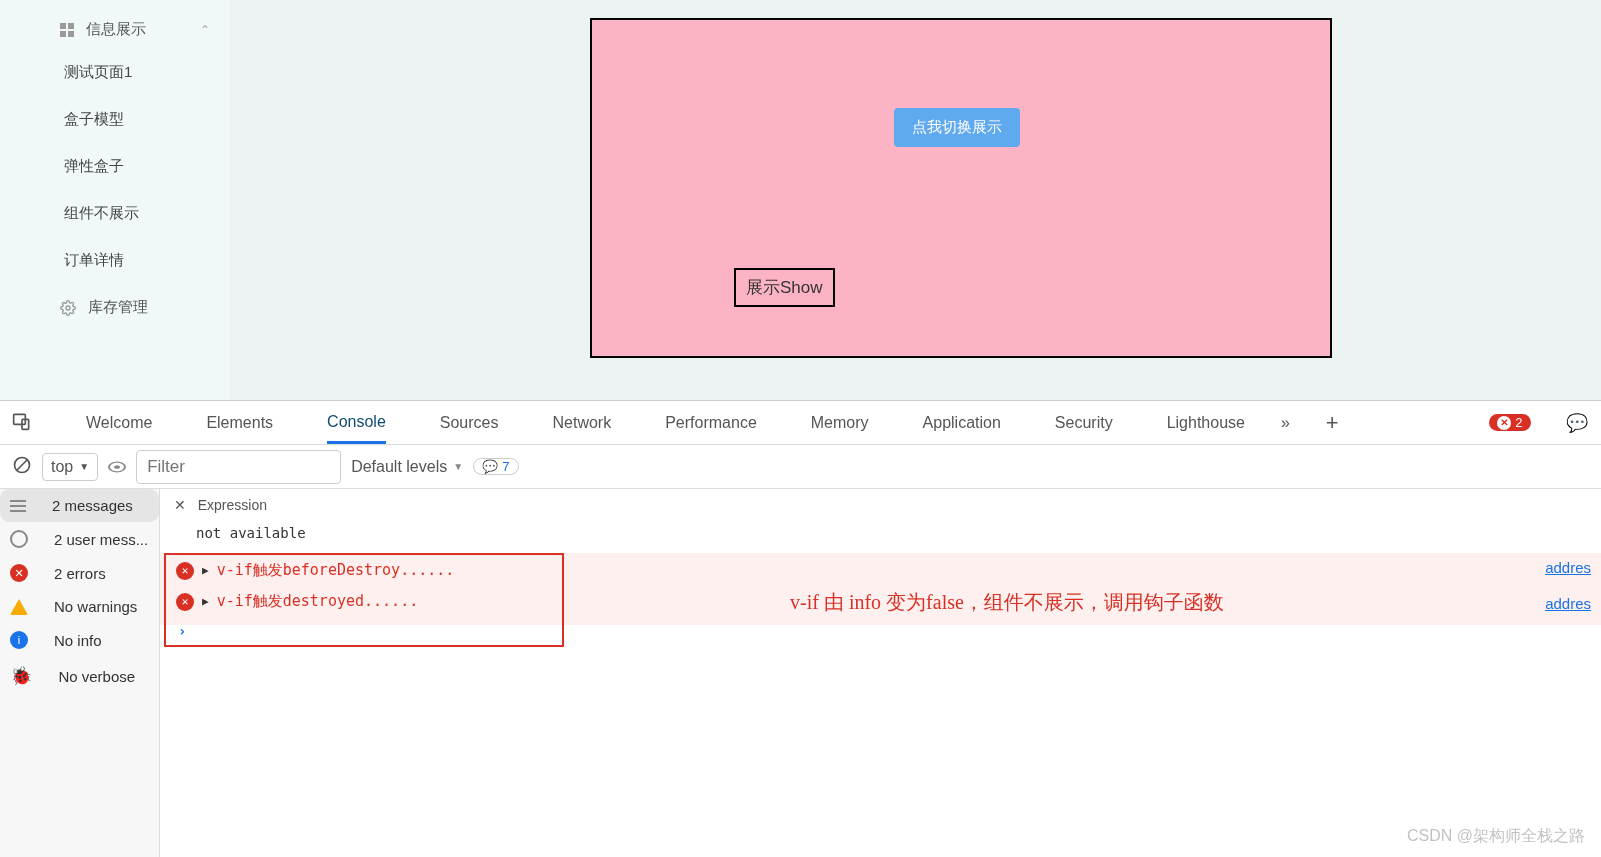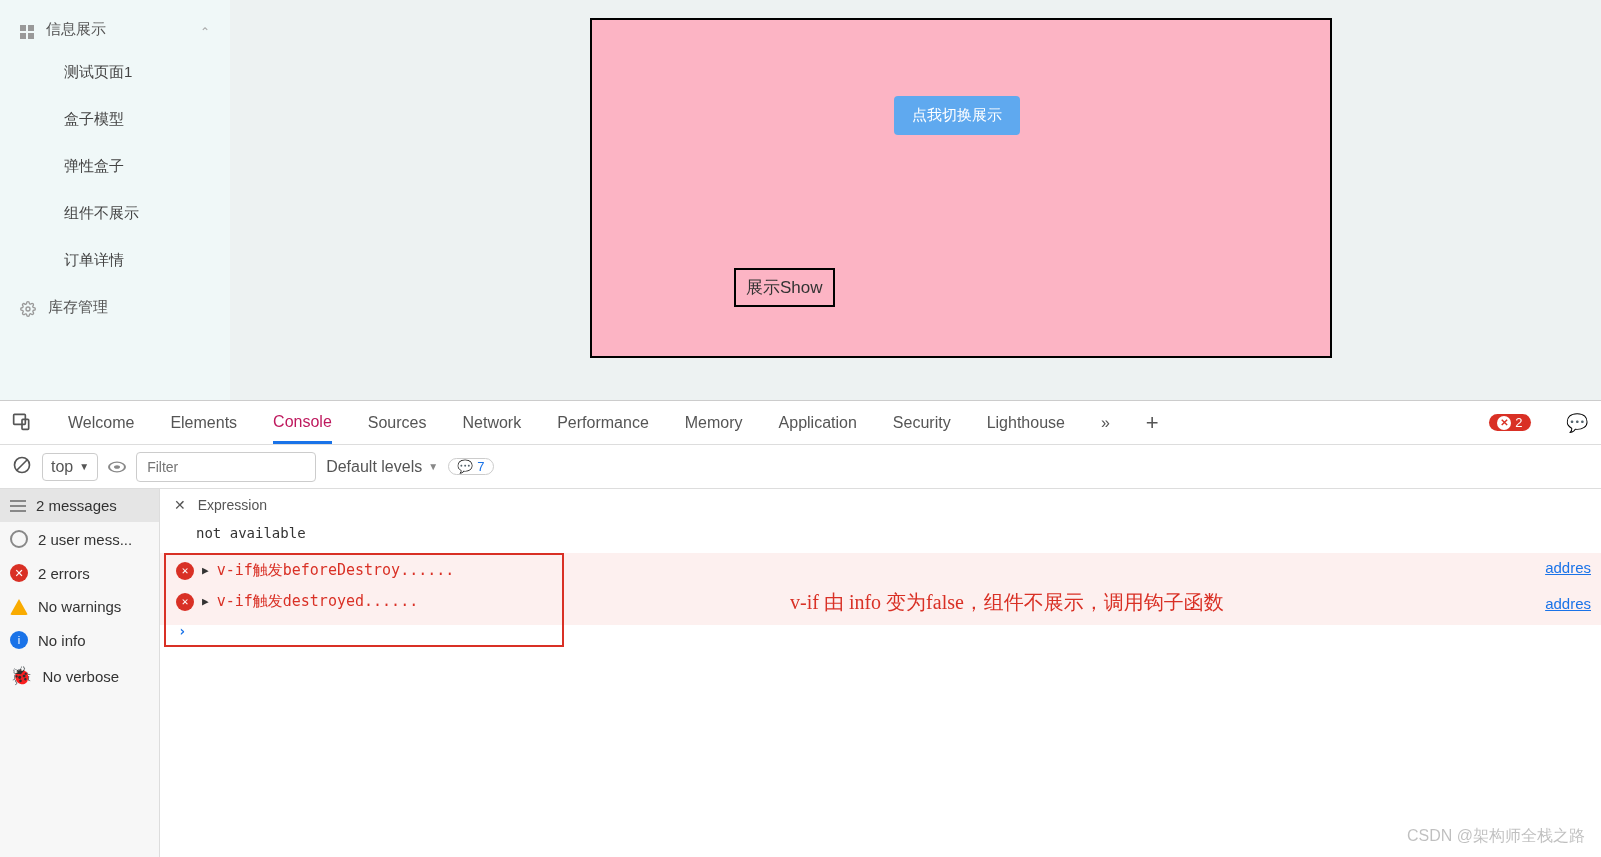--- a/index.html
+++ b/index.html
@@ -1,42 +1,42 @@
 <!DOCTYPE html>
 <html><head>
 <meta charset="utf-8">
 <style>
 * { box-sizing: border-box; margin: 0; padding: 0; }
 body { font-family: -apple-system, "Segoe UI", "Microsoft YaHei", sans-serif; font-size: 14px; color: #333; background: #fff; width: 1601px; height: 857px; overflow: hidden; position: relative; }
 .app-area { display: flex; height: 400px; background: #edf2f2; }
 .sidebar { width: 230px; background: #f0f8f8; padding-top: 10px; }
-.side-group { display: flex; align-items: flex-end; padding: 10px 20px; color: #555; font-size: 15px; cursor: pointer; }
+.side-group { display: flex; align-items: center; padding: 10px 20px; color: #555; font-size: 15px; cursor: pointer; margin-left: 40px; }
 .side-group .grid-icon { width: 14px; height: 14px; margin-right: 12px; display: grid; grid-template-columns: 6px 6px; grid-template-rows: 6px 6px; gap: 2px; }
 .side-group .grid-icon span { background: #999; }
 .side-group .chev { margin-left: auto; font-size: 12px; color: #aaa; }
 .side-item { padding: 14px 20px 14px 64px; color: #444; font-size: 15px; cursor: pointer; }
 .side-group.gear { padding: 14px 20px; }
 .gear-icon { width: 16px; height: 16px; margin-right: 12px; }
 .main { flex: 1; position: relative; }
 .pink-box { position: absolute; left: 360px; top: 18px; width: 742px; height: 340px; background: #fcb4c4; border: 2px solid #000; }
-.toggle-btn { position: absolute; left: 302px; top: 76px; background: #5fa9ef; color: #fff; border: none; border-radius: 4px; padding: 10px 18px; font-size: 15px; cursor: pointer; }
+.toggle-btn { position: absolute; left: 302px; top: 88px; background: #5fa9ef; color: #fff; border: none; border-radius: 4px; padding: 10px 18px; font-size: 15px; cursor: pointer; }
 .show-box { position: absolute; left: 142px; top: 248px; border: 2px solid #000; padding: 6px 10px; font-size: 17px; color: #333; }
 .devtools { border-top: 1px solid #ccc; }
 .dt-tabs { display: flex; align-items: center; height: 44px; border-bottom: 1px solid #ddd; padding: 0 12px; gap: 36px; font-size: 16px; color: #555; }
-.dt-tabs .tab { cursor: pointer; padding: 10px 0; }
-.dt-tabs .tab.active { color: #be185d; border-bottom: 3px solid #1a73e8; position: relative; top: 1px; }
+.dt-tabs .tab { cursor: pointer; padding: 10px 0; margin-left: 18px; }
+.dt-tabs .tab.active { color: #0c4a6e; border-bottom: 3px solid #1a73e8; position: relative; top: 1px; }
 .dt-tabs .spacer { flex: 1; }
 .dt-tabs .ricon { cursor: pointer; color: #555; }
 .badge-err { background: #d93025; color: #fff; border-radius: 10px; padding: 1px 8px; font-size: 13px; display: inline-flex; align-items: center; gap: 4px; }
 .badge-msg { color: #1a73e8; border: 1px solid #ccc; border-radius: 10px; padding: 0 8px; font-size: 13px; display: inline-flex; align-items: center; gap: 4px; }
 .dt-filter { display: flex; align-items: center; height: 44px; border-bottom: 1px solid #ddd; padding: 0 12px; gap: 10px; font-size: 16px; color: #555; }
-.dt-filter input { border: 1px solid #ccc; border-radius: 4px; padding: 6px 10px; font-size: 14px; width: 180px; }
+.dt-filter input { border: 1px solid #ccc; border-radius: 4px; padding: 6px 10px; font-size: 17px; width: 205px; }
 .dt-body { display: flex; height: 369px; }
 .dt-side { width: 160px; background: #f7f7f7; border-right: 1px solid #ddd; font-size: 15px; }
-.dt-side-row { display: flex; align-items: center; gap: 10px; padding: 8px 10px; cursor: pointer; }
+.dt-side-row { display: flex; align-items: center; gap: 26px; padding: 8px 10px; cursor: pointer; border-radius: 9px; }
 .dt-side-row.sel { background: #e5e5e5; }
 .circ { width: 18px; height: 18px; border-radius: 50%; display: flex; align-items: center; justify-content: center; font-size: 11px; color: #fff; flex-shrink: 0; }
 .c-user { border: 2px solid #888; }
 .c-err { background: #d93025; }
 .c-warn { width: 0; height: 0; border-left: 9px solid transparent; border-right: 9px solid transparent; border-bottom: 16px solid #f9ab00; border-radius: 2px; }
 .c-info { background: #1a73e8; }
 .dt-console { flex: 1; position: relative; }
 .expr-row { display: flex; align-items: center; gap: 12px; padding: 8px 14px; color: #555; }
 .expr-val { font-family: Consolas, monospace; padding: 4px 14px 10px 36px; color: #333; }
 .log-box { border: 2px solid #d93025; margin: 2px 6px 0 4px; width: 400px; }

